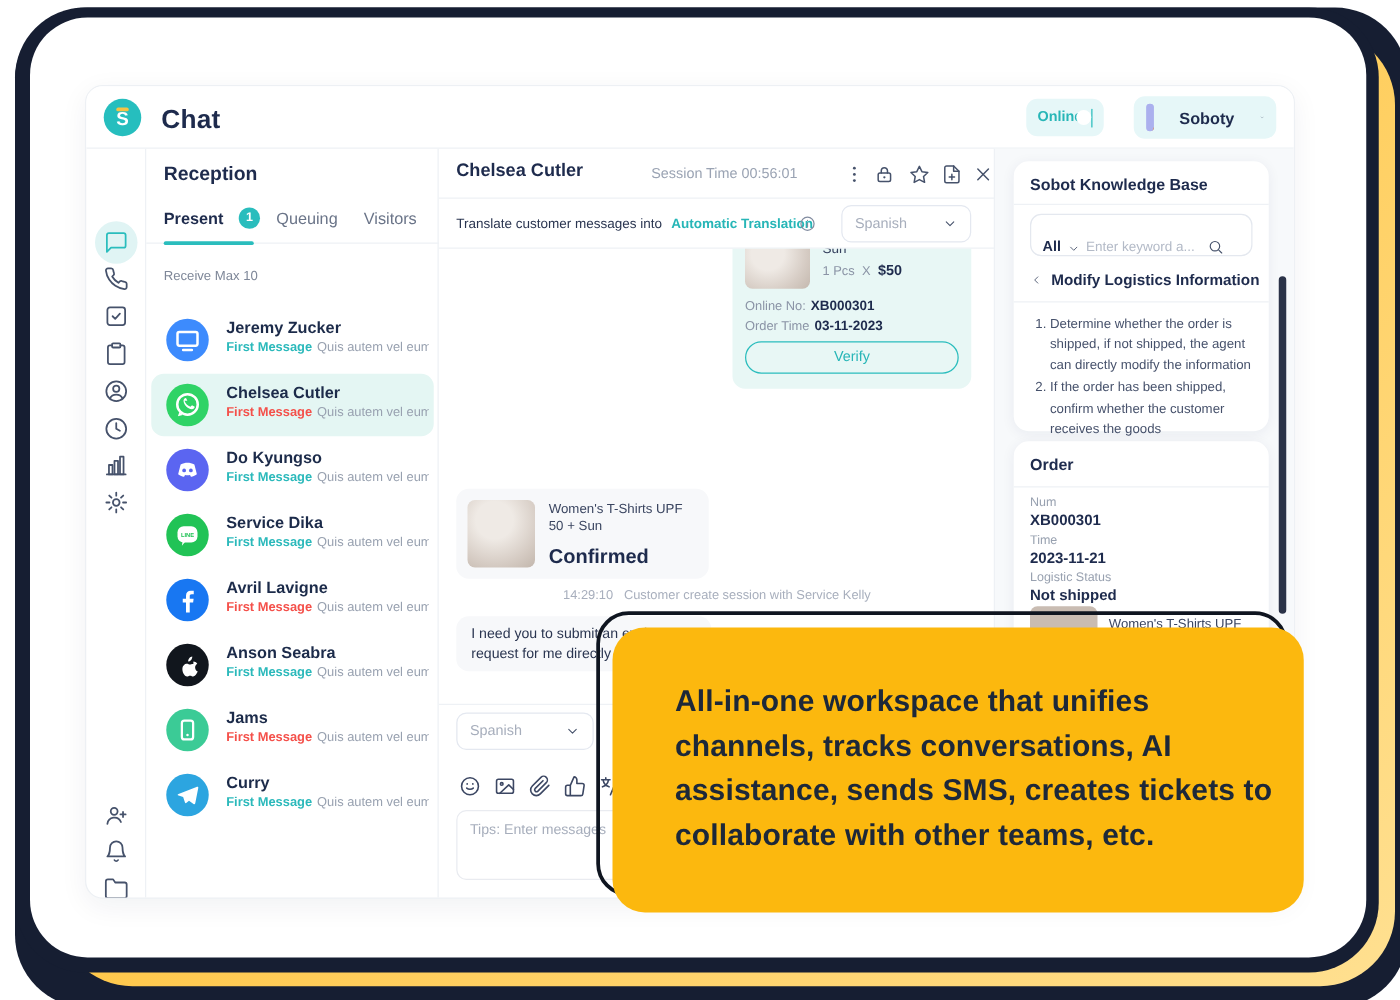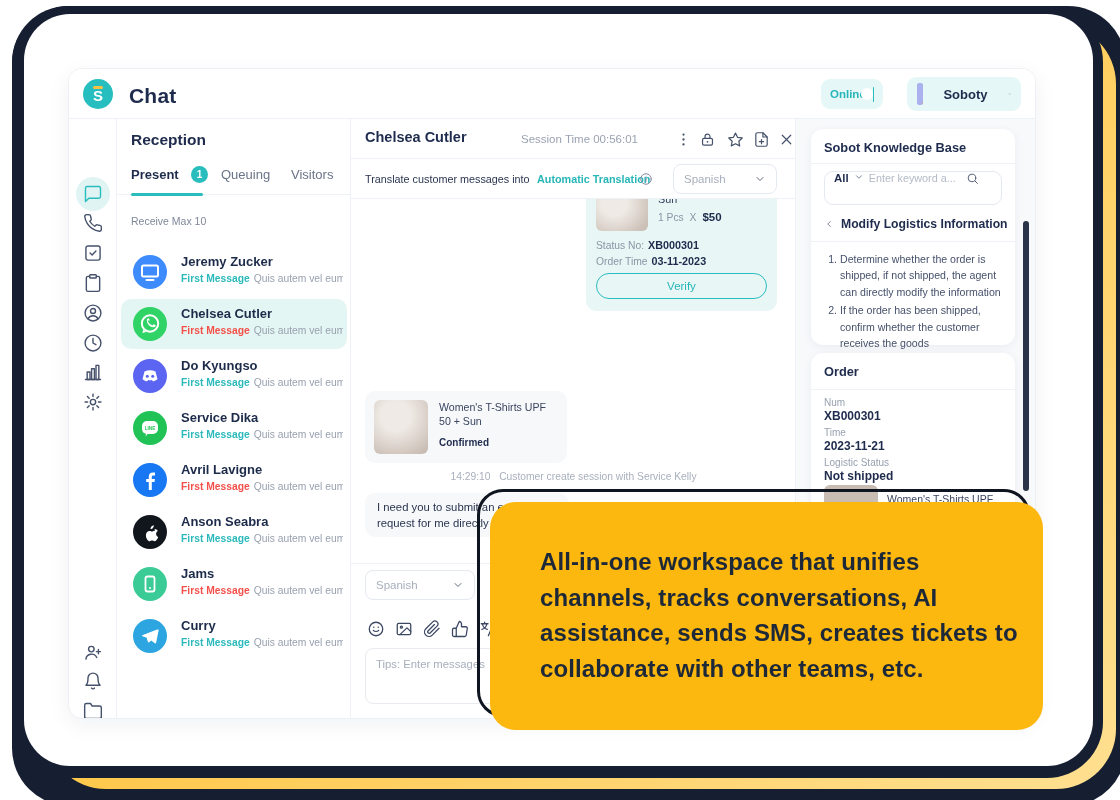--- a/index.html
+++ b/index.html
@@ -90,21 +90,21 @@
   .oc-qty b { color:#1E2B4D; font-size:11.5px; margin-left:6px; }
   .oc-line { position:absolute; left:10px; font-size:10.3px; color:#8B94A6; }
   .oc-line b { color:#1E2B4D; font-size:10.8px; margin-left:4px; }
   .verify-btn { position:absolute; left:10px; top:94px; width:171px; height:26px; border:1.5px solid #2ABDBD;
                 border-radius:13px; color:#27B6B7; font-size:11.5px; font-weight:normal; text-align:center;
                 line-height:24px; background:#fff0; cursor:pointer; }
   .prod-msg { position:absolute; left:14px; top:192px; width:202px; height:72px; background:#F7F8FA; border-radius:10px; }
   .pm-thumb { position:absolute; left:9px; top:9px; width:54px; height:54px; border-radius:6px;
               background:radial-gradient(circle at 40% 30%, #EFEAE5 0 30%, #D6CCC4 70%, #C2B6AC 100%); }
   .pm-title { position:absolute; left:74px; top:10px; width:120px; font-size:10.6px; color:#3A4560; line-height:1.3; }
-  .pm-status { position:absolute; left:74px; top:46px; font-size:10px; font-weight:bold; color:#1E2B4D; }
+  .pm-status { position:absolute; left:74px; top:46px; font-size:16px; font-weight:bold; color:#1E2B4D; }
   .sys-line { position:absolute; left:0; top:272px; width:445px; text-align:center; font-size:10.3px; color:#A8AFBD; }
   .bubble-in { position:absolute; left:14px; top:294px; width:204px; height:44px; background:#F7F8FA; border-radius:10px;
                padding:7px 12px; font-size:11.3px; color:#2A3550; line-height:1.4; }
   .bubble-out { position:absolute; left:565px; top:341px; width:148px; height:30px; background:#E2F5F5; border-radius:10px;
                 padding:8px 10px; font-size:10.2px; color:#2A3550; white-space:nowrap; overflow:hidden; }
   .bubble-out { left:565px; } 
 
   .composer { left:0; top:444px; width:445px; height:157px; border-top:1px solid #EEF1F5; }
   .cmp-icon { position:absolute; top:56px; width:18px; height:18px; }
   .cmp-input { position:absolute; left:14px; top:84px; width:424px; height:56px; border:1px solid #E9EBF0; border-radius:8px;
@@ -113,21 +113,21 @@
   .cmp-input::placeholder { color:#A7AEBC; }
 
   
   .rightcol { left:727px; top:50px; width:241px; height:601px; background:#F7F9FB; }
   .panel-card { position:absolute; left:15px; width:204px; background:#fff; border-radius:12px;
                 box-shadow:0 2px 10px rgba(25,39,80,.06); }
   .kb-card { top:10px; height:216px; }
   .pc-title { position:absolute; left:13px; top:11px; font-size:12.8px; font-weight:bold; color:#1E2B4D; }
   .pc-div { position:absolute; left:0px; height:1px; background:#EEF1F5; width:100%; }
   .search-box { position:absolute; left:13px; top:42px; width:178px; height:34px; border:1px solid #E4E8EF;
-                border-radius:9px; display:flex; align-items:flex-start; padding:0 9px; gap:5px; background:#fff; }
+                border-radius:9px; display:flex; align-items:flex-end; padding:0 9px; gap:5px; background:#fff; }
   .sb-all { font-size:11.5px; font-weight:bold; color:#1E2B4D; }
   .sb-input { border:none; outline:none; width:92px; font-size:10.8px; color:#2A3550;
               font-family:"Liberation Sans","DejaVu Sans",sans-serif; }
   .sb-input::placeholder { color:#B3BAC7; }
   .article-row { position:absolute; left:13px; top:88px; display:flex; align-items:center; gap:7px; cursor:pointer; }
   .article-title { font-size:12.2px; font-weight:bold; color:#1E2B4D; }
   .kb-steps { position:absolute; left:15px; top:122px; width:178px; font-size:10.6px; color:#46516B; line-height:1.55; }
   .kb-steps ol { padding-left:14px; }
   .kb-steps li { margin-bottom:2px; }
 
@@ -375,21 +375,21 @@
             </svg>
         </div>
       </div>
 
       <div class="abs messages">
 
         <div class="order-card">
           <span class="oc-thumb"></span>
           <span class="oc-name">Sun</span>
           <span class="oc-qty"><span>1 Pcs</span>&nbsp;&nbsp;<span>X</span><b>$50</b></span>
-          <span class="oc-line" style="top:60px"><span>Status No:</span><b>XB000301</b></span>
+          <span class="oc-line" style="top:60px"><span>Online No:</span><b>XB000301</b></span>
           <span class="oc-line" style="top:76px"><span>Order Time</span><b>03-11-2023</b></span>
           <div class="verify-btn">Verify</div>
         </div>
 
         <div class="prod-msg">
           <span class="pm-thumb"></span>
           <span class="pm-title">Women's T-Shirts UPF 50 + Sun</span>
           <span class="pm-status">Confirmed</span>
         </div>
 

